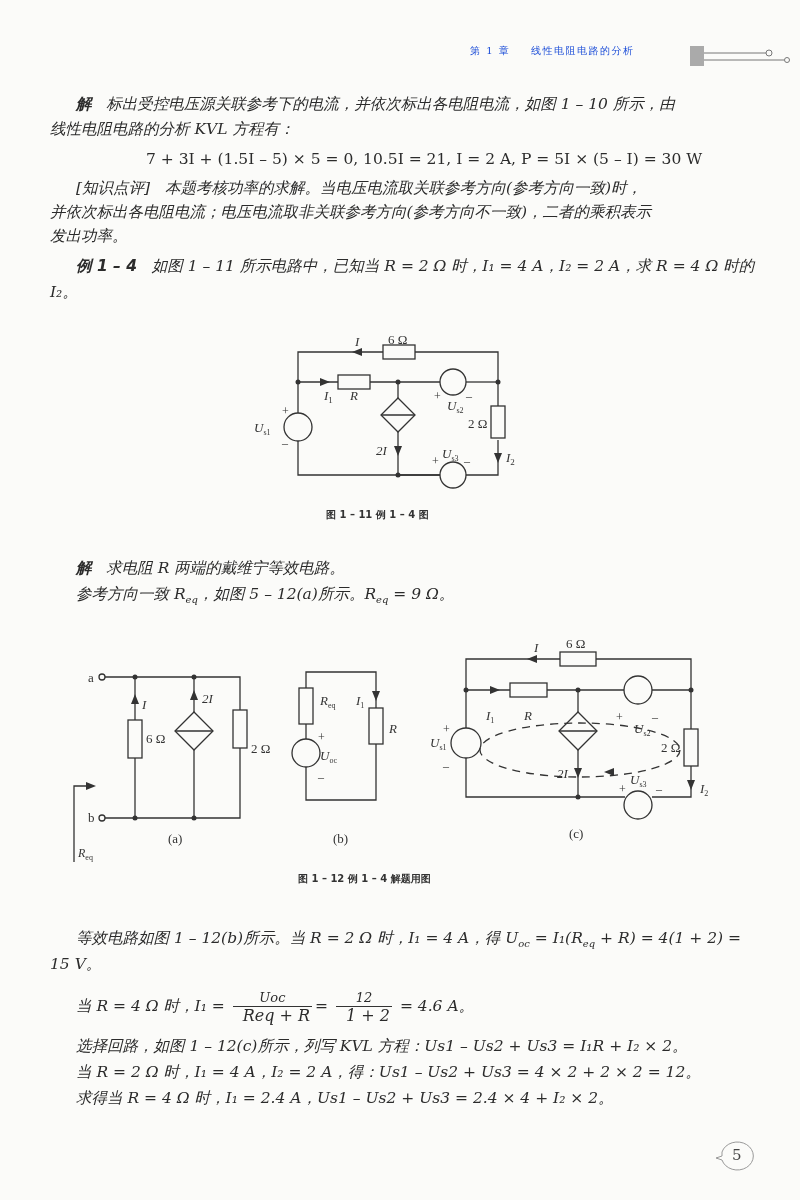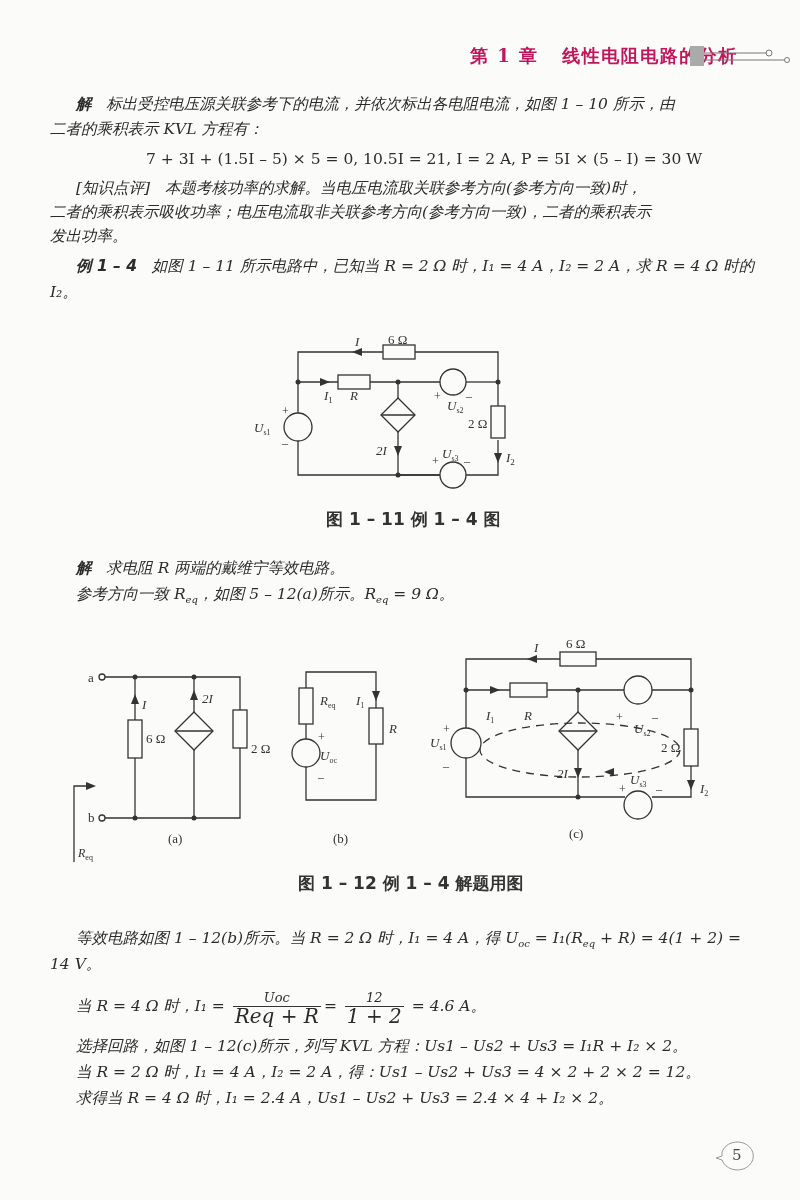--- a/index.html
+++ b/index.html
@@ -1,32 +1,32 @@
 <!DOCTYPE html>
 <html><head>
 <meta charset="utf-8">
 <style>
   html, body { margin:0; padding:0; }
   body {
     width:800px; height:1200px; background:#fbfbf9; position:relative; overflow:hidden;
     font-family:"DejaVu Serif","Liberation Serif",serif; color:#2b2b2b;
   }
   .abs { position:absolute; }
-  .header-text { left:470px; top:44px; font-size:18px; letter-spacing:1.5px; color:#be185d;font-weight:bold; }
+  .header-text { left:470px; top:44px; font-size:10px; letter-spacing:1.5px; color:#1d4ed8; }
   .header-deco { left:690px; top:44px; width:100px; height:26px; }
   .p { position:absolute; left:76px; font-size:15.5px; line-height:24px; white-space:nowrap;font-style:italic; }
   .p.full { left:50px; }
   .bold { font-weight:bold; font-family:"DejaVu Sans","Liberation Sans",sans-serif; }
   sub { font-size:10px; }
   .eq { position:absolute; left:146px; top:150px; font-size:15.5px; white-space:nowrap; }
-  .fig-caption { position:absolute; font-size:17px; font-family:"DejaVu Sans","Liberation Sans",sans-serif; font-weight:bold; color:#333; }
+  .fig-caption { position:absolute; font-size:10px; font-family:"DejaVu Sans","Liberation Sans",sans-serif; font-weight:bold; color:#333; }
   svg text { font-family:"Liberation Serif","DejaVu Serif",serif; fill:#333; }
   .frac { display:inline-block; vertical-align:middle; text-align:center; margin:0 3px; }
   .frac .num { display:block; border-bottom:1px solid #333; padding:0 2px; font-size:13px; line-height:16px; }
-  .frac .den { display:block; font-size:20px; line-height:18px; padding:0 2px; }
+  .frac .den { display:block; font-size:16px; line-height:18px; padding:0 2px;margin-left:8px; }
   .page-num { left:712px; top:1140px; width:44px; height:32px; }
 </style>
 </head>
 <body>
 
 <div class="abs header-text">
   <span>第 1 章</span>
   <span style="margin-left:16px">线性电阻电路的分析</span>
 </div>
 <svg class="abs header-deco" viewBox="0 0 100 26">
@@ -34,27 +34,27 @@
   <line x1="14" y1="9" x2="76" y2="9" stroke="#777" stroke-width="1"></line>
   <circle cx="79" cy="9" r="3" fill="none" stroke="#777"></circle>
   <line x1="14" y1="16" x2="94" y2="16" stroke="#777" stroke-width="1"></line>
   <circle cx="97" cy="16" r="2.5" fill="none" stroke="#777"></circle>
 </svg>
 
 <div class="p" style="top:92px">
   <span class="bold">解</span>&nbsp;&nbsp;
   <span>标出受控电压源关联参考下的电流，并依次标出各电阻电流，如图 1 – 10 所示，由</span>
 </div>
-<div class="p full" style="top:117px">二者的乘积表示 KVL 方程有：</div>
+<div class="p full" style="top:117px">线性电阻电路的分析 KVL 方程有：</div>
 <div class="eq">7 + 3I + (1.5I – 5) × 5 = 0, 10.5I = 21, I = 2 A, P = 5I × (5 – I) = 30 W</div>
 <div class="p" style="top:176px">
   <span>[知识点评]</span>&nbsp;&nbsp;
   <span>本题考核功率的求解。当电压电流取关联参考方向(参考方向一致)时，</span>
 </div>
-<div class="p full" style="top:200px">二者的乘积表示吸收功率；电压电流取非关联参考方向(参考方向一致)，二者的乘积表示</div>
+<div class="p full" style="top:200px">并依次标出各电阻电流；电压电流取非关联参考方向(参考方向不一致)，二者的乘积表示</div>
 <div class="p full" style="top:224px">发出功率。</div>
 
 <div class="p" style="top:254px">
   <span class="bold">例 1 – 4</span>&nbsp;&nbsp;
   <span>如图 1 – 11 所示电路中，已知当</span>
   <span>R = 2 Ω 时，I₁ = 4 A，I₂ = 2 A，求 R = 4 Ω 时的</span>
 </div>
 <div class="p full" style="top:280px">I₂。</div>
 
 <svg class="abs" style="left:250px;top:330px" width="300" height="160" viewBox="250 330 300 160">
@@ -226,21 +226,21 @@
   <text x="630" y="784" font-size="13" font-style="italic">U<tspan font-size="8" dy="3" font-style="normal">s3</tspan></text>
   <text x="656" y="793" font-size="12">–</text>
   <text x="700" y="793" font-size="13" font-style="italic">I<tspan font-size="8" dy="3" font-style="normal">2</tspan></text>
   <text x="569" y="838" font-size="13">(c)</text>
 </svg>
 <div class="fig-caption" style="left:298px;top:872px">图 1 – 12   例 1 – 4 解题用图</div>
 
 <div class="p" style="top:926px">
   <span>等效电路如图 1 – 12(b)所示。当 R = 2 Ω 时，I₁ = 4 A，得 U</span><sub>oc</sub><span> = I₁(R</span><sub>eq</sub><span> + R) = 4(1 + 2) =</span>
 </div>
-<div class="p full" style="top:952px">14 V。</div>
+<div class="p full" style="top:952px">15 V。</div>
 
 <div class="p" style="top:986px;line-height:40px">
   <span>当 R = 4 Ω 时，I₁ =</span>
   <span class="frac"><span class="num">Uoc</span><span class="den">Req + R</span></span>=
   <span class="frac"><span class="num">12</span><span class="den">1 + 2</span></span>
   <span>= 4.6 A。</span>
 </div>
 <div class="p" style="top:1034px">选择回路，如图 1 – 12(c)所示，列写 KVL 方程：Us1 – Us2 + Us3 = I₁R + I₂ × 2。</div>
 <div class="p" style="top:1060px">当 R = 2 Ω 时，I₁ = 4 A，I₂ = 2 A，得：Us1 – Us2 + Us3 = 4 × 2 + 2 × 2 = 12。</div>
 <div class="p" style="top:1086px">求得当 R = 4 Ω 时，I₁ = 2.4 A，Us1 – Us2 + Us3 = 2.4 × 4 + I₂ × 2。</div>

